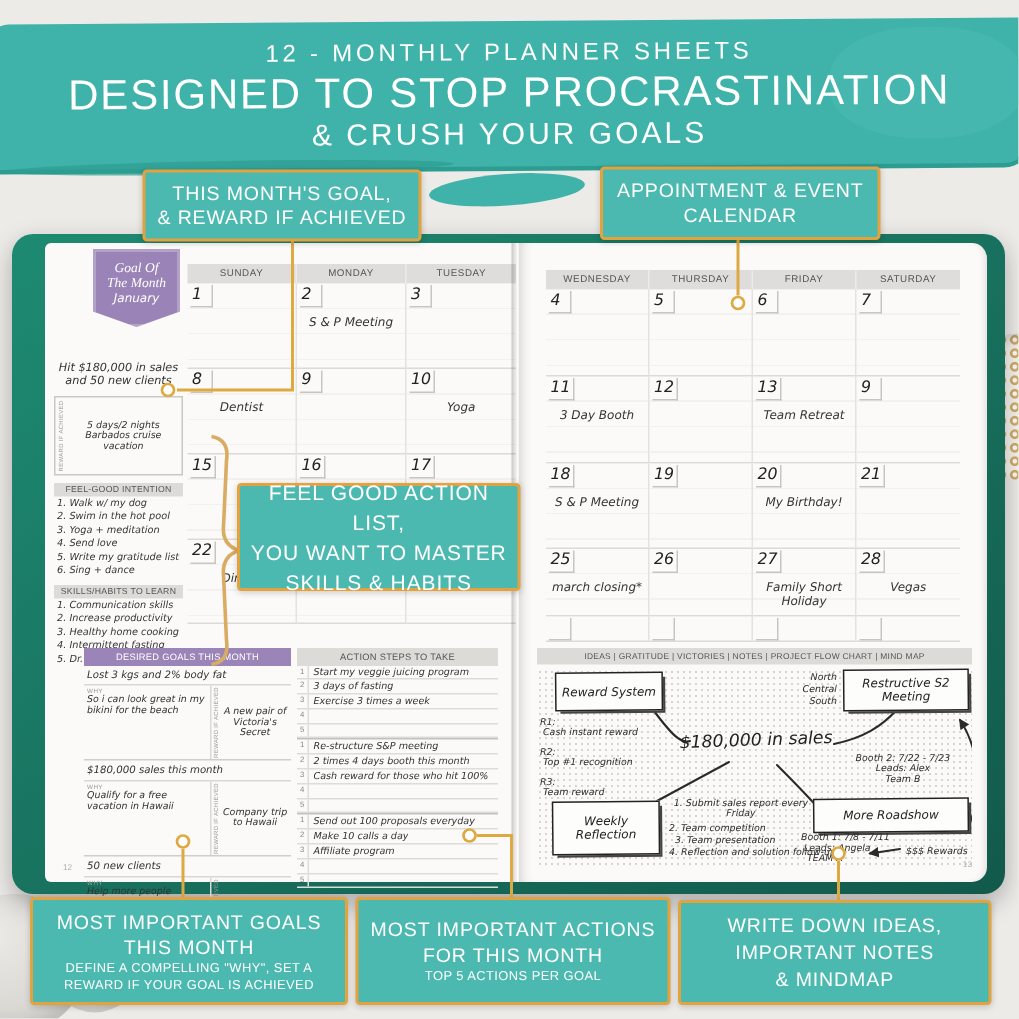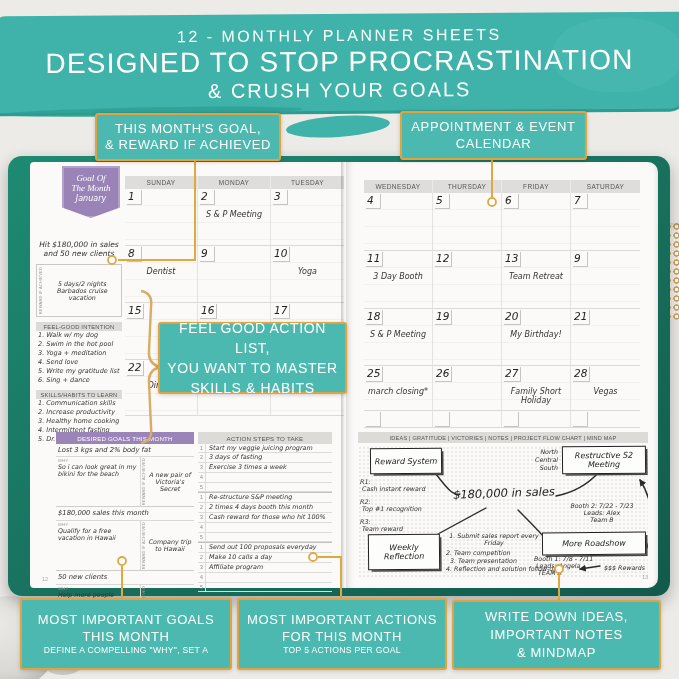--- a/index.html
+++ b/index.html
@@ -515,20 +515,21 @@
   </div>
   <div class="co co-feel">
     <div class="big">FEEL GOOD ACTION LIST,</div>
     <div class="big">YOU WANT TO MASTER</div>
     <div class="big">SKILLS &amp; HABITS</div>
   </div>
   <div class="co co-goals">
     <div class="big">MOST IMPORTANT GOALS</div>
     <div class="big">THIS MONTH</div>
     <div class="sml">DEFINE A COMPELLING "WHY", SET A</div>
+    <div class="sml">REWARD IF YOUR GOAL IS ACHIEVED</div>
   </div>
   <div class="co co-act">
     <div class="big">MOST IMPORTANT ACTIONS</div>
     <div class="big">FOR THIS MONTH</div>
     <div class="sml">TOP 5 ACTIONS PER GOAL</div>
   </div>
   <div class="co co-ideas">
     <div class="big">WRITE DOWN IDEAS,</div>
     <div class="big">IMPORTANT NOTES</div>
     <div class="big">&amp; MINDMAP</div>

